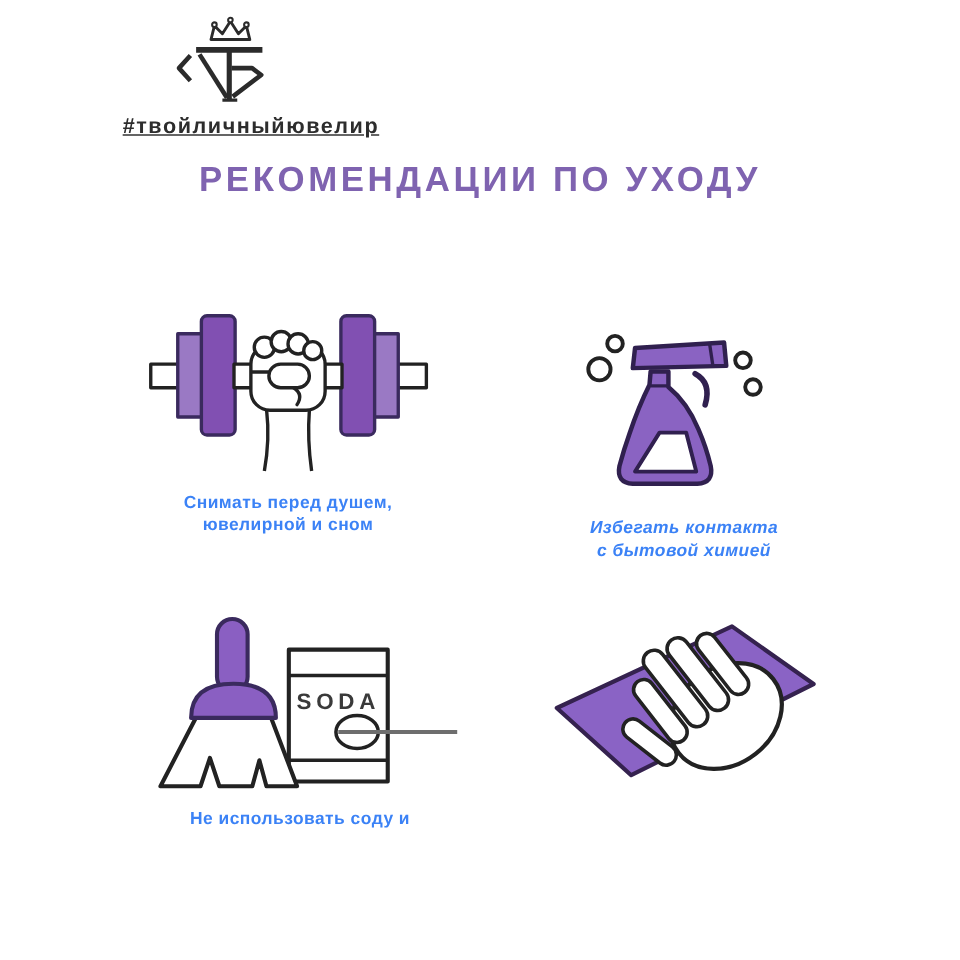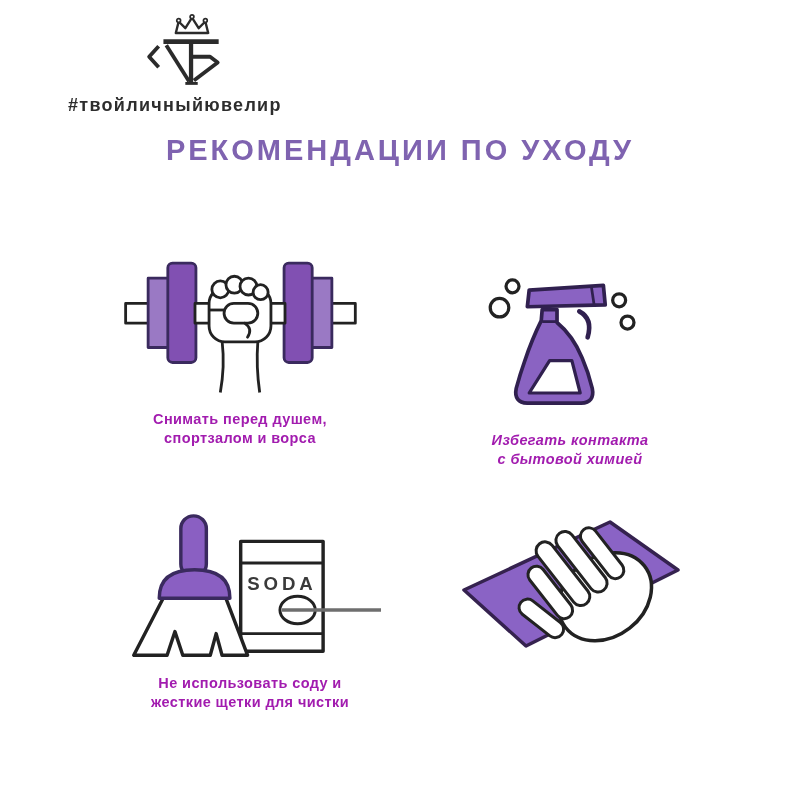--- a/index.html
+++ b/index.html
@@ -2,21 +2,21 @@
 <html><head>
 <meta charset="utf-8">
 <style>
   html,body{margin:0;padding:0;}
   body{
     width:800px;height:800px;background:#ffffff;
     font-family:"Liberation Sans", sans-serif;
     position:relative;overflow:hidden;
   }
   .poster{position:absolute;inset:0;background:#ffffff;}
-  .brand{position:absolute;left:68px;top:12px;width:248px;text-align:left;}
+  .brand{position:absolute;left:68px;top:12px;width:248px;text-align:right;text-decoration:underline;}
   .brand svg{display:block;margin:0 auto;}
   .hashtag{
     font-weight:bold;font-size:18px;letter-spacing:1.3px;
     color:#2d2d2d;margin-top:3px;white-space:nowrap;
   }
   .title{
     position:absolute;top:131px;left:0;width:100%;text-align:center;
     color:#7f63b0;font-weight:bold;font-size:29px;
     letter-spacing:3px;line-height:38px;white-space:nowrap;
   }
@@ -24,21 +24,21 @@
   .icon-wrap{display:flex;justify-content:center;}
   .tip-1{left:90px;top:250px;width:300px;}
   .tip-1 .icon-wrap{height:152px;}
   .tip-2{left:420px;top:263px;width:300px;font-style:italic;}
   .tip-2 .icon-wrap{height:160px;}
   .tip-3{left:95px;top:508px;width:310px;}
   .tip-3 .icon-wrap{height:158px;}
   .tip-4{left:385px;top:512px;width:370px;}
   .tip-4 .icon-wrap{height:152px;}
   .caption{
-    font-size:14.5px;font-weight:bold;color:#a21caf;
+    font-size:14.5px;font-weight:bold;color:#3b82f6;
     letter-spacing:0.4px;line-height:19px;margin:8px 0 0;
   }
   .soda-label{
     font-family:"Liberation Sans", sans-serif;
     font-weight:bold;letter-spacing:4px;
   }
 </style>
 </head>
 <body>
 
@@ -90,21 +90,21 @@
           <rect x="113" y="57" width="36" height="21" rx="10.5" fill="#ffffff" stroke="#222222" stroke-width="3"></rect>
           <path d="M135,78 q9,6 3,15" stroke="#222222" stroke-width="3" fill="none" stroke-linecap="round"></path>
 
           <path d="M111,98 Q114,124 109,152" stroke="#222222" stroke-width="3" fill="none"></path>
           <path d="M149,98 Q147,124 151,152" stroke="#222222" stroke-width="3" fill="none"></path>
         </g>
       </svg>
     </div>
     <p class="caption">
       <span>Снимать перед душем,</span><br>
-      <span>спортзалом и ворса</span>
+      <span>ювелирной и сном</span>
     </p>
   </section>
 
   <section class="tip tip-2">
     <div class="icon-wrap">
       <svg width="204" height="158" viewBox="0 0 220 170">
         <g stroke-linejoin="round">
 
           <circle cx="48" cy="25" r="7" fill="#ffffff" stroke="#222222" stroke-width="3.5"></circle>
           <circle cx="34" cy="48" r="10" fill="#ffffff" stroke="#222222" stroke-width="3.5"></circle>
@@ -144,21 +144,20 @@
           <path d="M46,92 L16,150 L50,150 L58,126 L66,150 L94,150 L100,128 L106,150 L132,150 L110,92 Z" fill="#ffffff" stroke="#222222" stroke-width="3.5"></path>
 
           <rect x="64" y="8" width="26" height="62" rx="13" fill="#8a5fc2" stroke="#3a2a5e" stroke-width="3.5"></rect>
 
           <path d="M42,92 Q42,63 78,63 Q114,63 114,92 Z" fill="#8a5fc2" stroke="#3a2a5e" stroke-width="3.5"></path>
         </g>
       </svg>
     </div>
     <p class="caption">
       <span>Не использовать соду и</span><br>
-      <span>жесткие щетки для чистки</span>
     </p>
   </section>
 
   <section class="tip tip-4">
     <div class="icon-wrap">
       <svg width="240" height="150" viewBox="0 0 240 150">
         <g stroke-linejoin="round">
 
           <polygon points="14,78 160,10 228,58 76,134" fill="#8a63c5" stroke="#35224f" stroke-width="3.5"></polygon>
 

